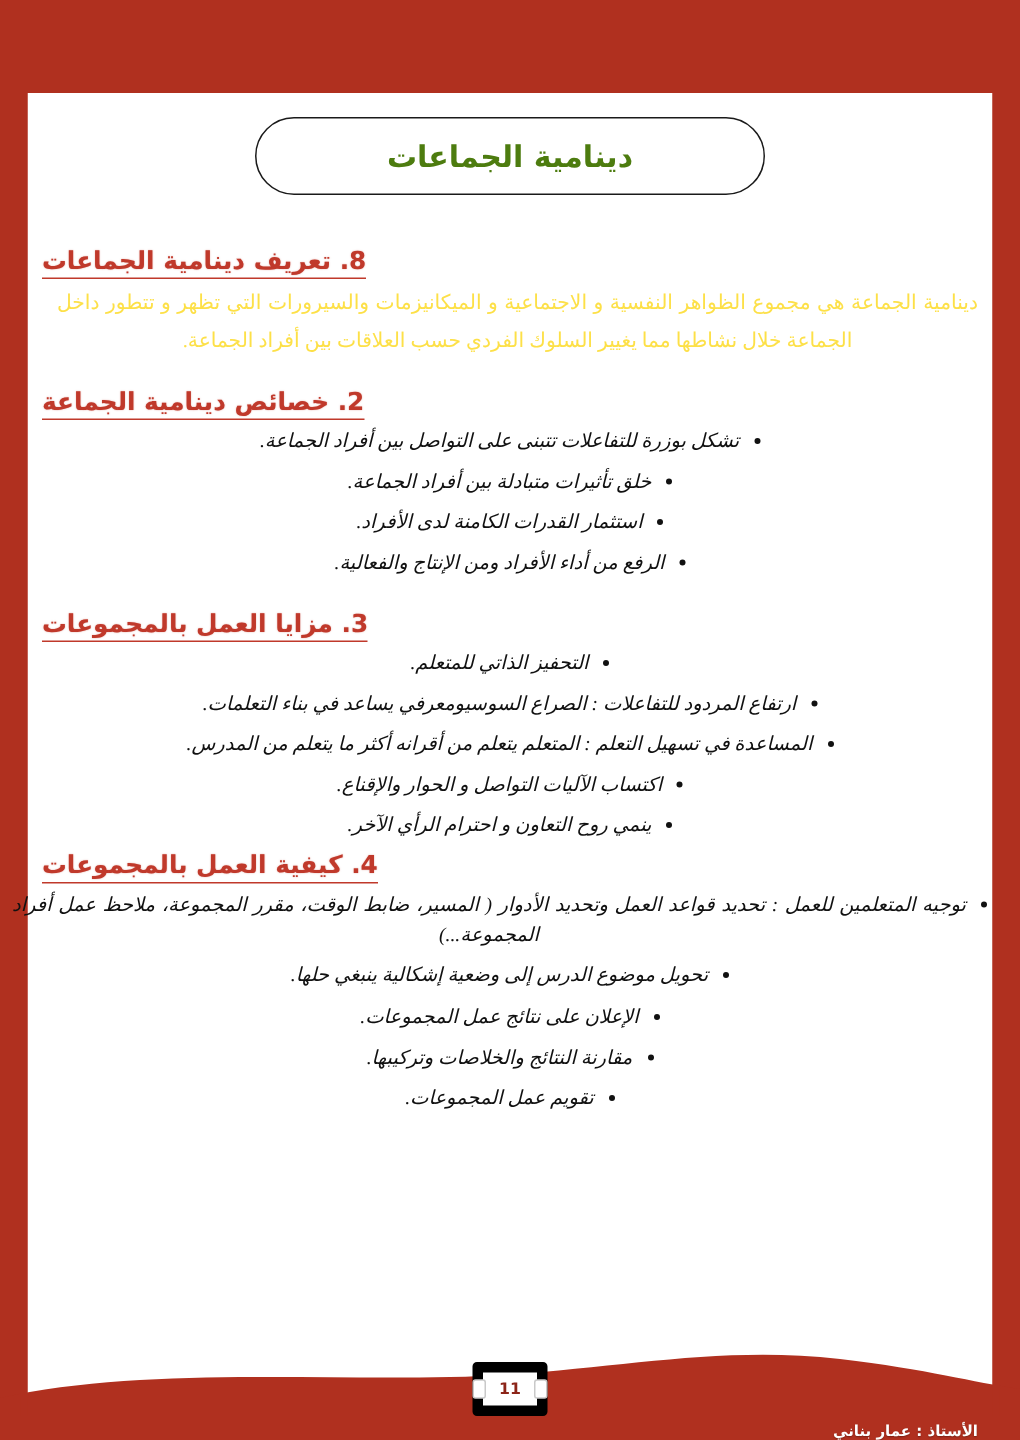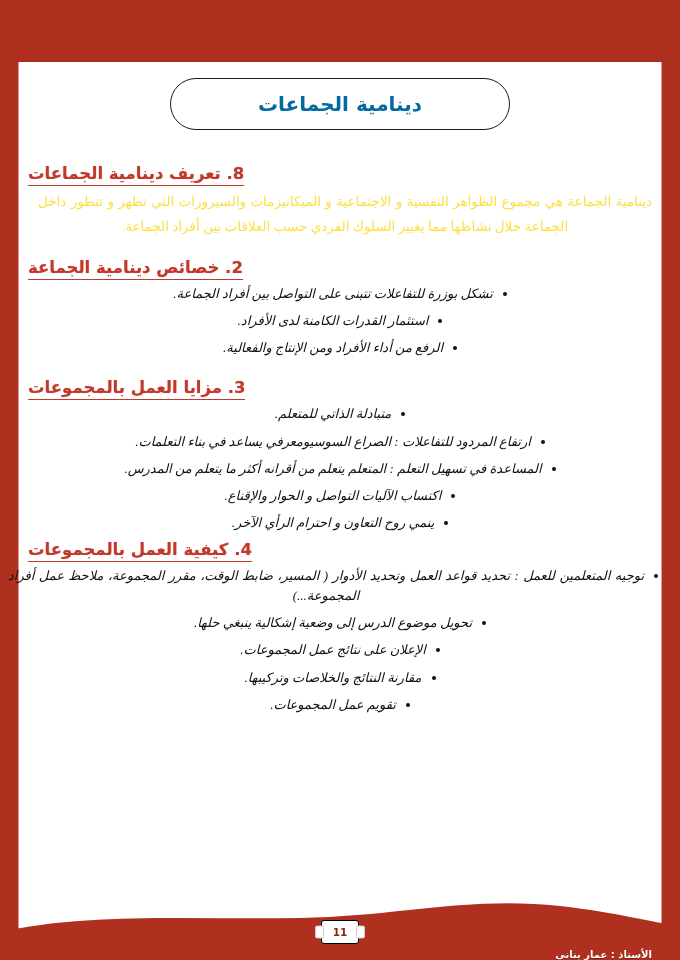--- a/index.html
+++ b/index.html
@@ -89,21 +89,21 @@
     width: 338px;
     height: 50px;
     border: 1.6px solid #1a1a1a;
     border-radius: 26px;
     background: #ffffff;
     display: flex;
     align-items: center;
     justify-content: center;
   }
   .title-text {
-    color: #0369a1;
+    color: #4d7c0f;
     font-family: "DejaVu Sans", sans-serif;
     font-weight: bold;
     font-size: 20px;
     letter-spacing: -0.2px;
   }
 
   
   .section { margin-top: 0; }
 
   .sec-head {
@@ -201,21 +201,21 @@
   }
   .page-badge {
     position: absolute;
     bottom: 16px;
     left: 50%;
     transform: translateX(-50%);
     z-index: 9;
     width: 36px;
     height: 22px;
     background: #ffffff;
-    border: 1px solid #000000;
+    border: 7px solid #000000;
     border-radius: 3px;
     display: flex;
     align-items: center;
     justify-content: center;
     color: #8c2418;
     font-family: "DejaVu Sans", sans-serif;
     font-weight: bold;
     font-size: 10.5px;
   }
   .page-badge::before,
@@ -291,31 +291,32 @@
       </div>
       <p class="para">دينامية الجماعة هي مجموع الظواهر النفسية و الاجتماعية و الميكانيزمات والسيرورات التي تظهر و تتطور داخل الجماعة خلال نشاطها مما يغيير السلوك الفردي حسب العلاقات بين أفراد الجماعة.</p>
     </div>
 
     <div class="section" style="margin-top:18px;">
       <div class="sec-head">
         <span class="sec-head-inner">2. خصائص دينامية الجماعة</span>
       </div>
       <ul class="bullets">
         <li><span class="li-row">تشكل بوزرة للتفاعلات تتبنى على التواصل بين أفراد الجماعة.</span></li>
+        <li><span class="li-row">خلق تأثيرات متبادلة بين أفراد الجماعة.</span></li>
         <li><span class="li-row">استثمار القدرات الكامنة لدى الأفراد.</span></li>
         <li><span class="li-row">الرفع من أداء الأفراد ومن الإنتاج والفعالية.</span></li>
       </ul>
     </div>
 
     <div class="section" style="margin-top:20px;">
       <div class="sec-head">
         <span class="sec-head-inner">3. مزايا العمل بالمجموعات</span>
       </div>
       <ul class="bullets">
-        <li><span class="li-row">متبادلة الذاتي للمتعلم.</span></li>
+        <li><span class="li-row">التحفيز الذاتي للمتعلم.</span></li>
         <li><span class="li-row">ارتفاع المردود للتفاعلات : الصراع السوسيومعرفي يساعد في بناء التعلمات.</span></li>
         <li><span class="li-row">المساعدة في تسهيل التعلم : المتعلم يتعلم من أقرانه أكثر ما يتعلم من المدرس.</span></li>
         <li><span class="li-row">اكتساب الآليات التواصل و الحوار والإقناع.</span></li>
         <li><span class="li-row">ينمي روح التعاون و احترام الرأي الآخر.</span></li>
       </ul>
     </div>
 
     <div class="section" style="margin-top:4px;">
       <div class="sec-head">
         <span class="sec-head-inner">4. كيفية العمل بالمجموعات</span>

